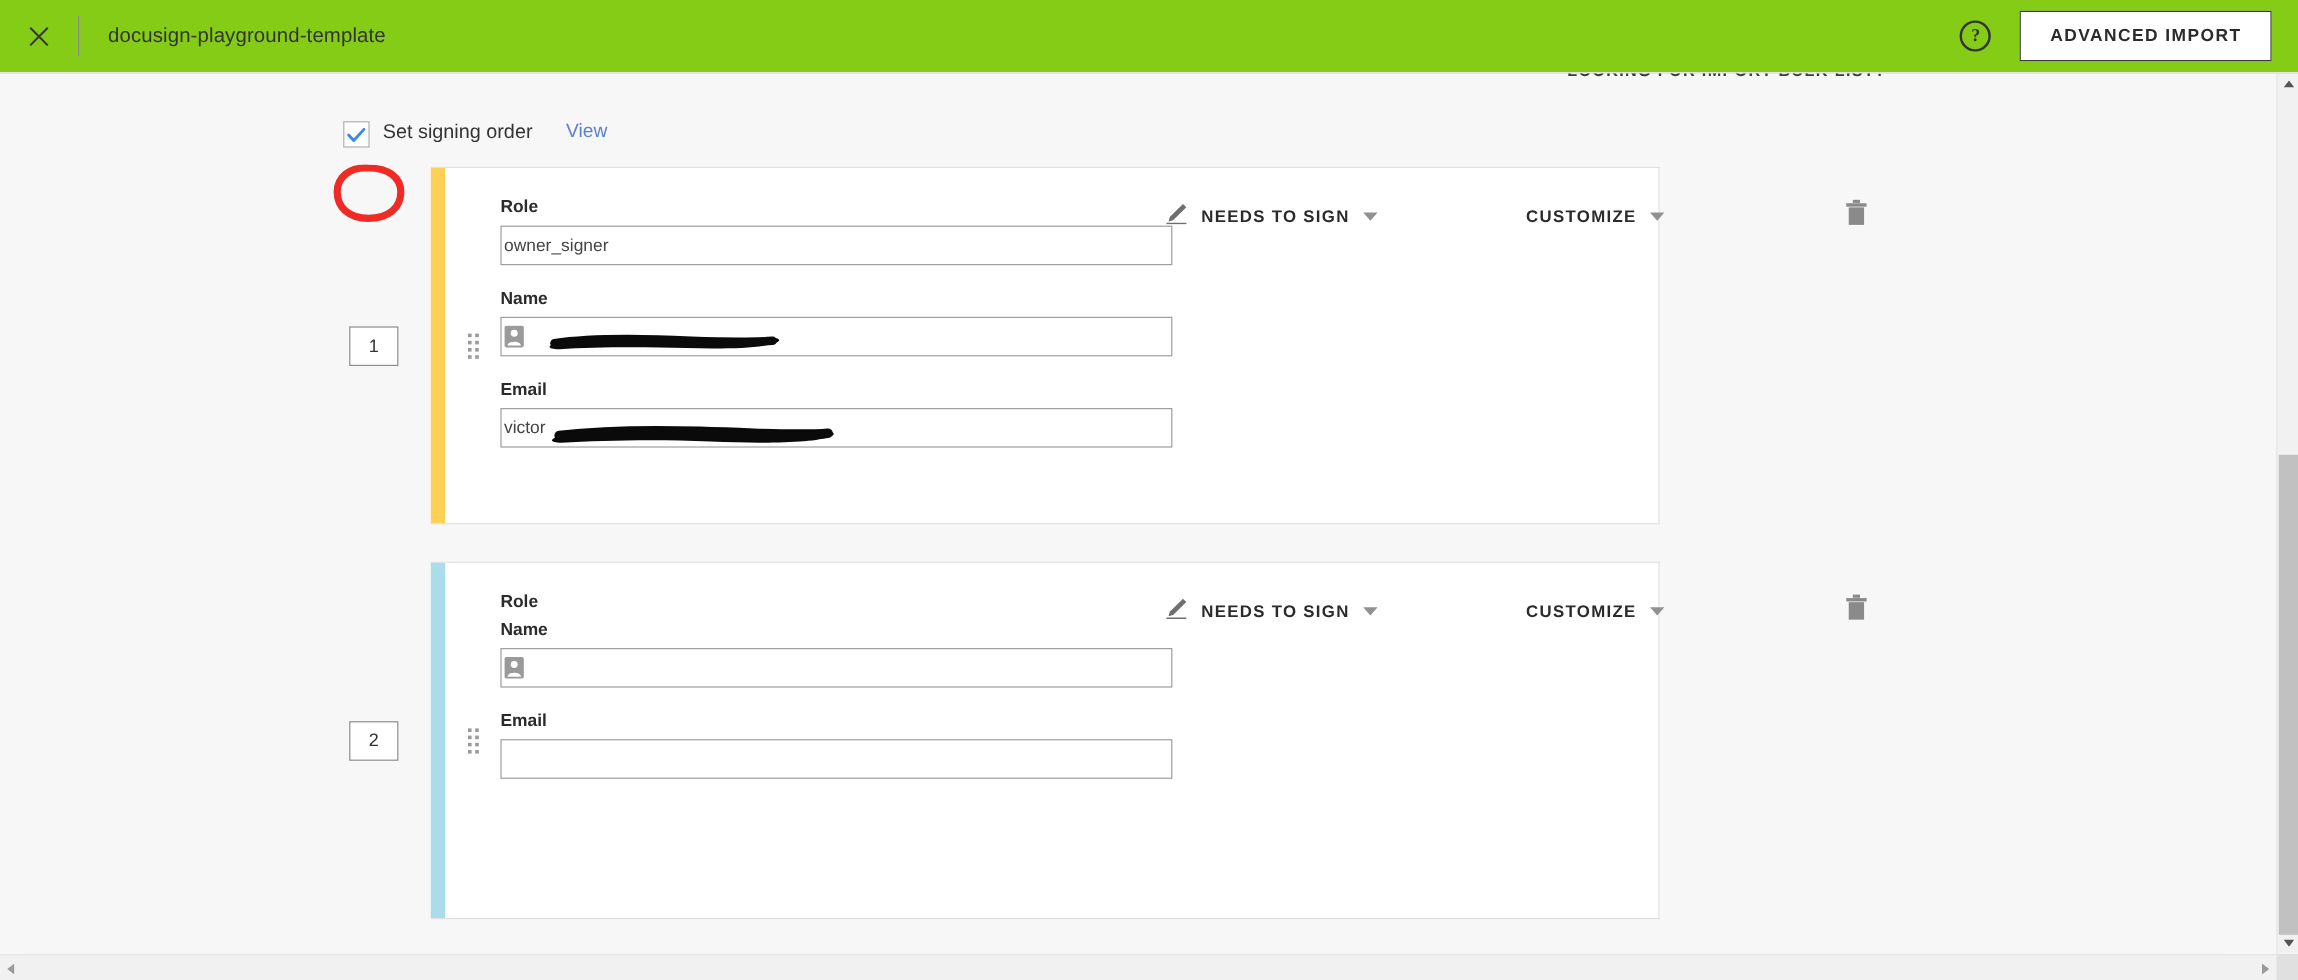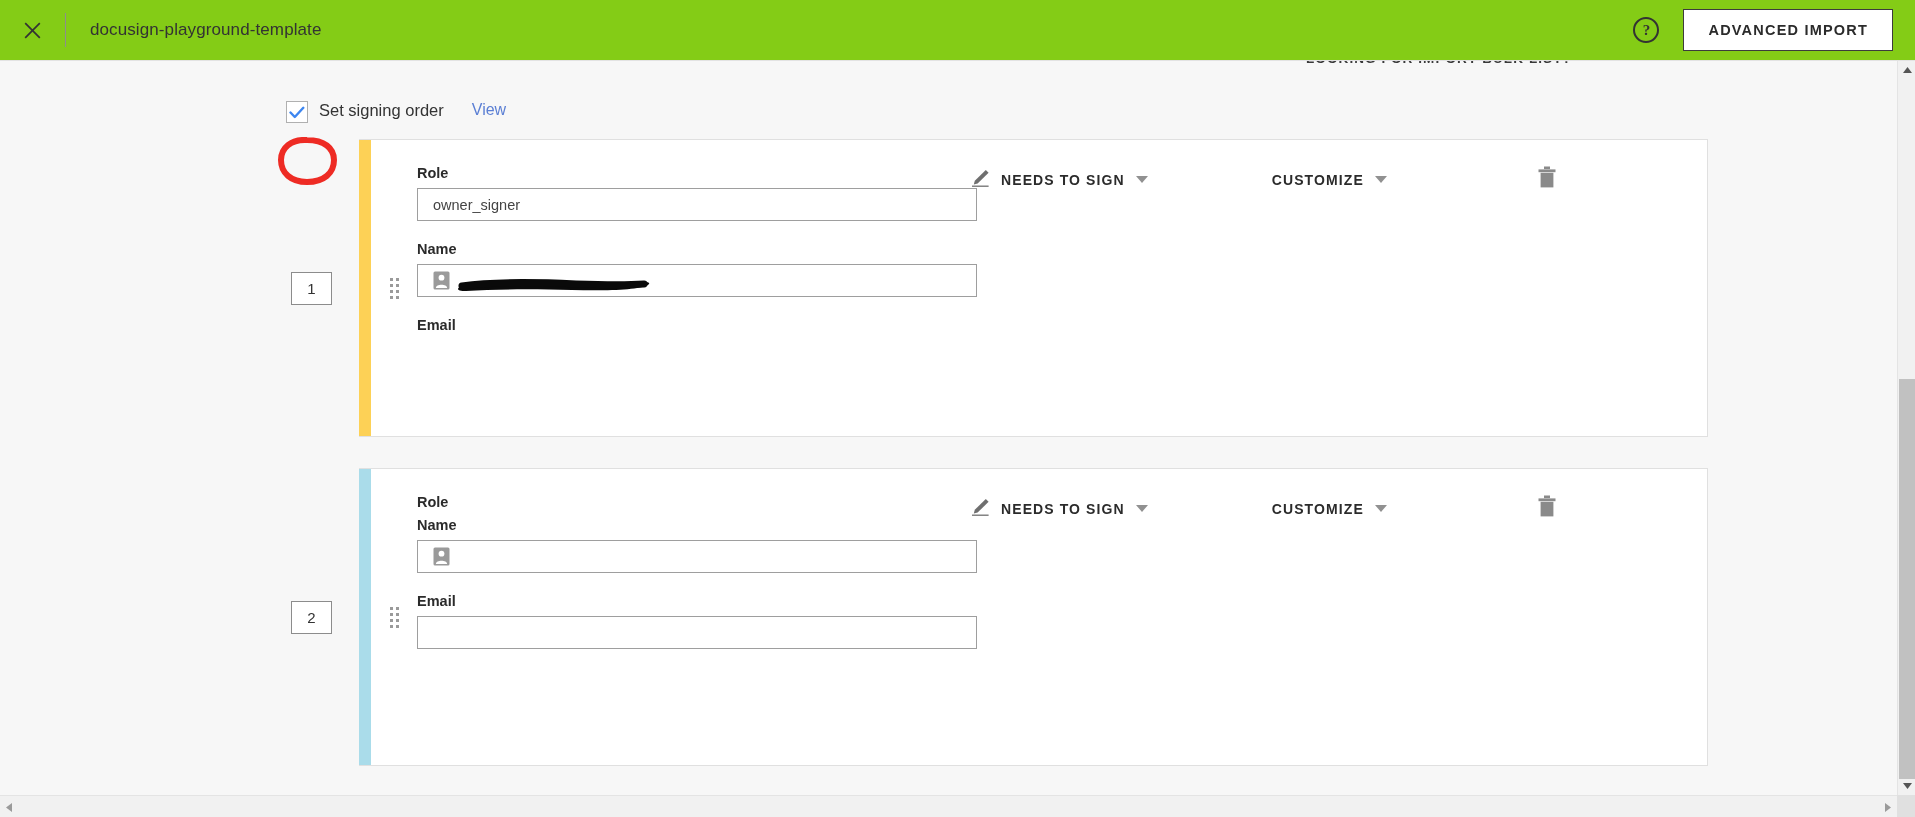--- a/index.html
+++ b/index.html
@@ -163,21 +163,21 @@
     background: #ffffff;
     display: flex; align-items: center; justify-content: center;
     font-size: 15px;
     color: #333333;
     flex: none;
     cursor: text;
   }
 
   .card {
     margin-left: 27px;
-    width: 1349px;
+    width: 1024px;
     height: 298px;
     background: #ffffff;
     border: 1px solid #e0e0e0;
     border-left: none;
     display: flex;
     position: relative;
   }
   .card-accent {
     width: 12px;
     flex: none;
@@ -217,21 +217,21 @@
     margin-bottom: 7px;
   }
   .field-input {
     position: relative;
     width: 560px;
     height: 33px;
     border: 1px solid #9e9e9e;
     background: #ffffff;
     display: flex;
     align-items: center;
-    padding-left: 15px;
+    padding-left: 2px;
     font-size: 14.5px;
     color: #444444;
     margin-bottom: 20px;
     cursor: text;
     overflow: hidden;
   }
   .field-input .val { white-space: nowrap; }
   .contact-icon {
     width: 17px; height: 19px;
     flex: none;
@@ -424,20 +424,30 @@
             <span class="redact redact-name">
               <svg width="200" height="26" viewBox="0 0 200 26" aria-hidden="true">
                 <path d="M4 17 C30 9, 62 10, 96 12 C128 14, 158 15, 182 12 C190 11, 196 12, 192 15
                          C182 20, 150 21, 116 20 C80 19, 40 19, 10 21 C2 21, 0 19, 4 17 Z" fill="#0a0a0a"></path>
                 <path d="M6 16 C40 11, 80 12, 120 14 C150 15, 174 15, 188 14" stroke="#0a0a0a" stroke-width="7" fill="none" stroke-linecap="round"></path>
               </svg>
             </span>
           </div>
 
           <div class="field-label">Email</div>
+          <div class="field-input">
+            <span class="val">victor</span>
+            <span class="redact redact-email">
+              <svg width="240" height="26" viewBox="0 0 240 26" aria-hidden="true">
+                <path d="M4 18 C40 10, 90 10, 140 13 C178 15, 206 16, 226 13 C236 12, 240 14, 234 17
+                         C220 22, 180 23, 134 21 C90 19, 44 20, 10 22 C2 22, 0 20, 4 18 Z" fill="#0a0a0a"></path>
+                <path d="M8 16 C60 10, 120 12, 170 14 C200 15, 220 15, 232 14" stroke="#0a0a0a" stroke-width="8" fill="none" stroke-linecap="round"></path>
+              </svg>
+            </span>
+          </div>
         </div>
 
         <div class="card-controls">
           <div class="ctl ctl-needs">
             <span class="pen-icon">
               <svg width="20" height="18" viewBox="0 0 20 18" aria-hidden="true">
                 <path d="M14.8 0.9 L17.6 3.7 L6.6 14.6 L2.8 15.6 L3.8 11.8 Z" fill="#6f6f6f"></path>
                 <path d="M1 17.2 L17.6 17.2" stroke="#6f6f6f" stroke-width="1.3"></path>
               </svg>
             </span>

